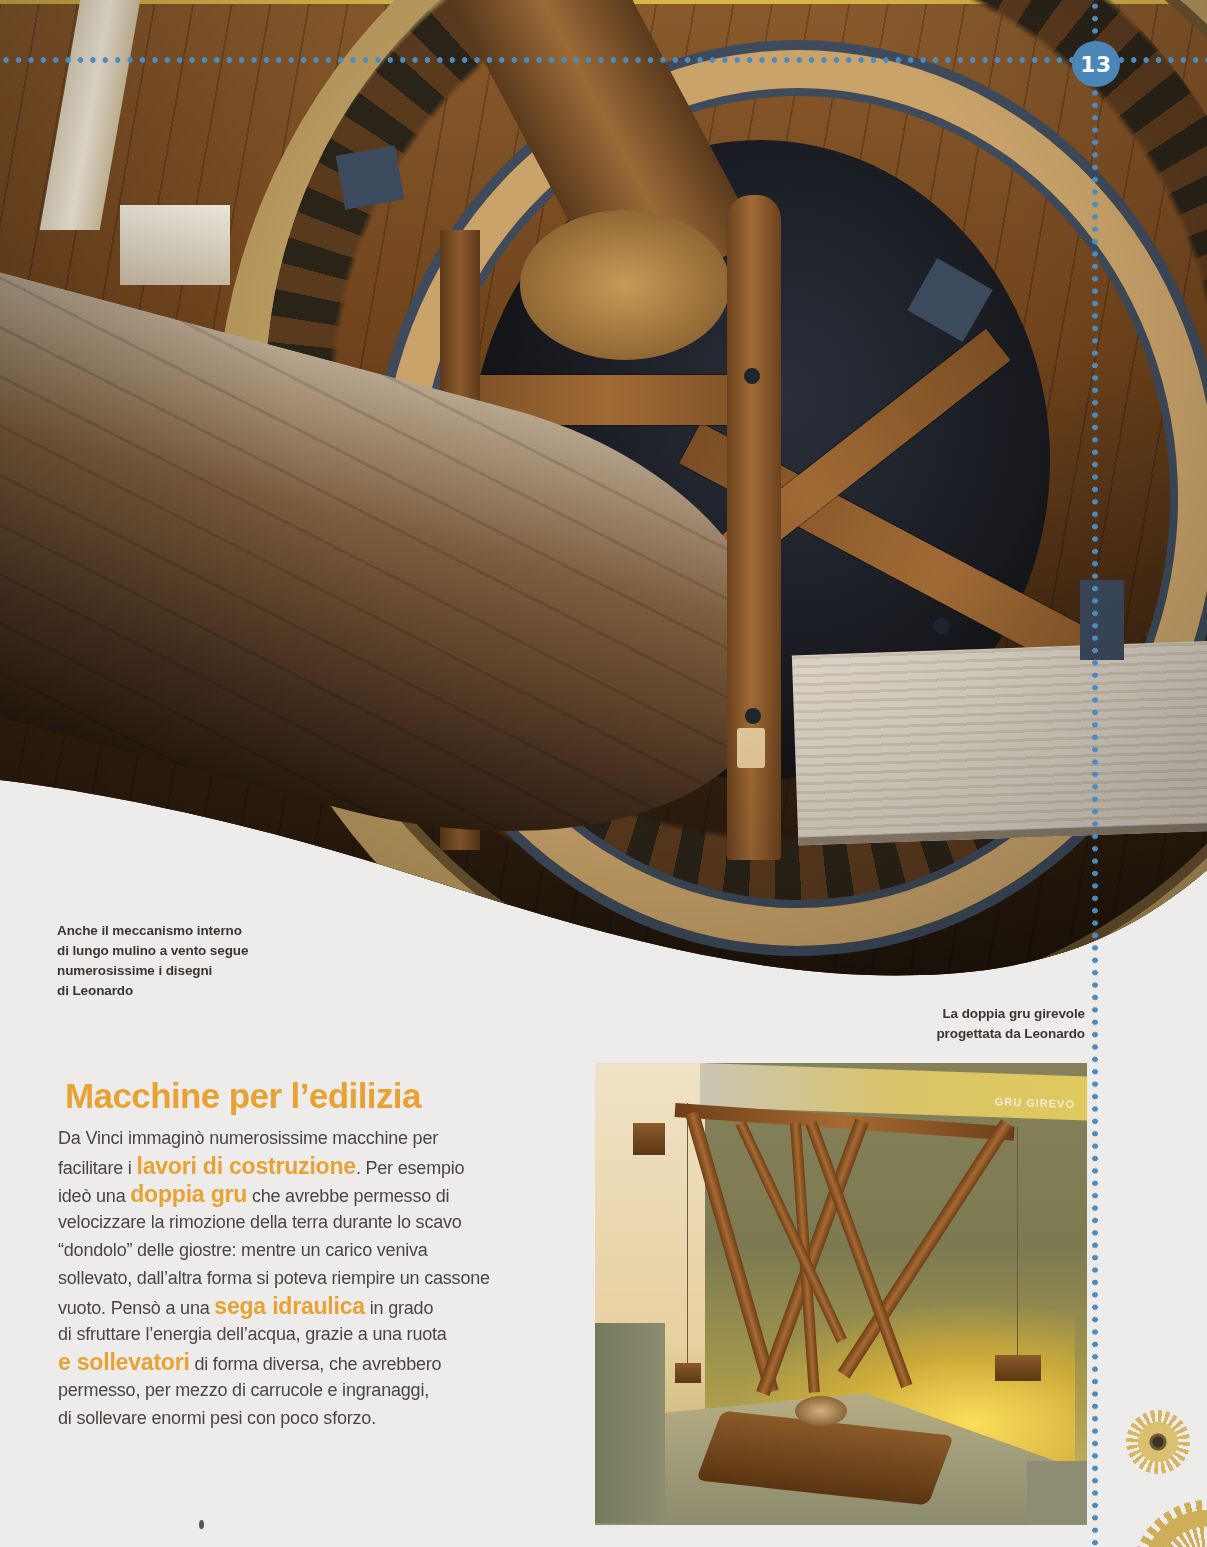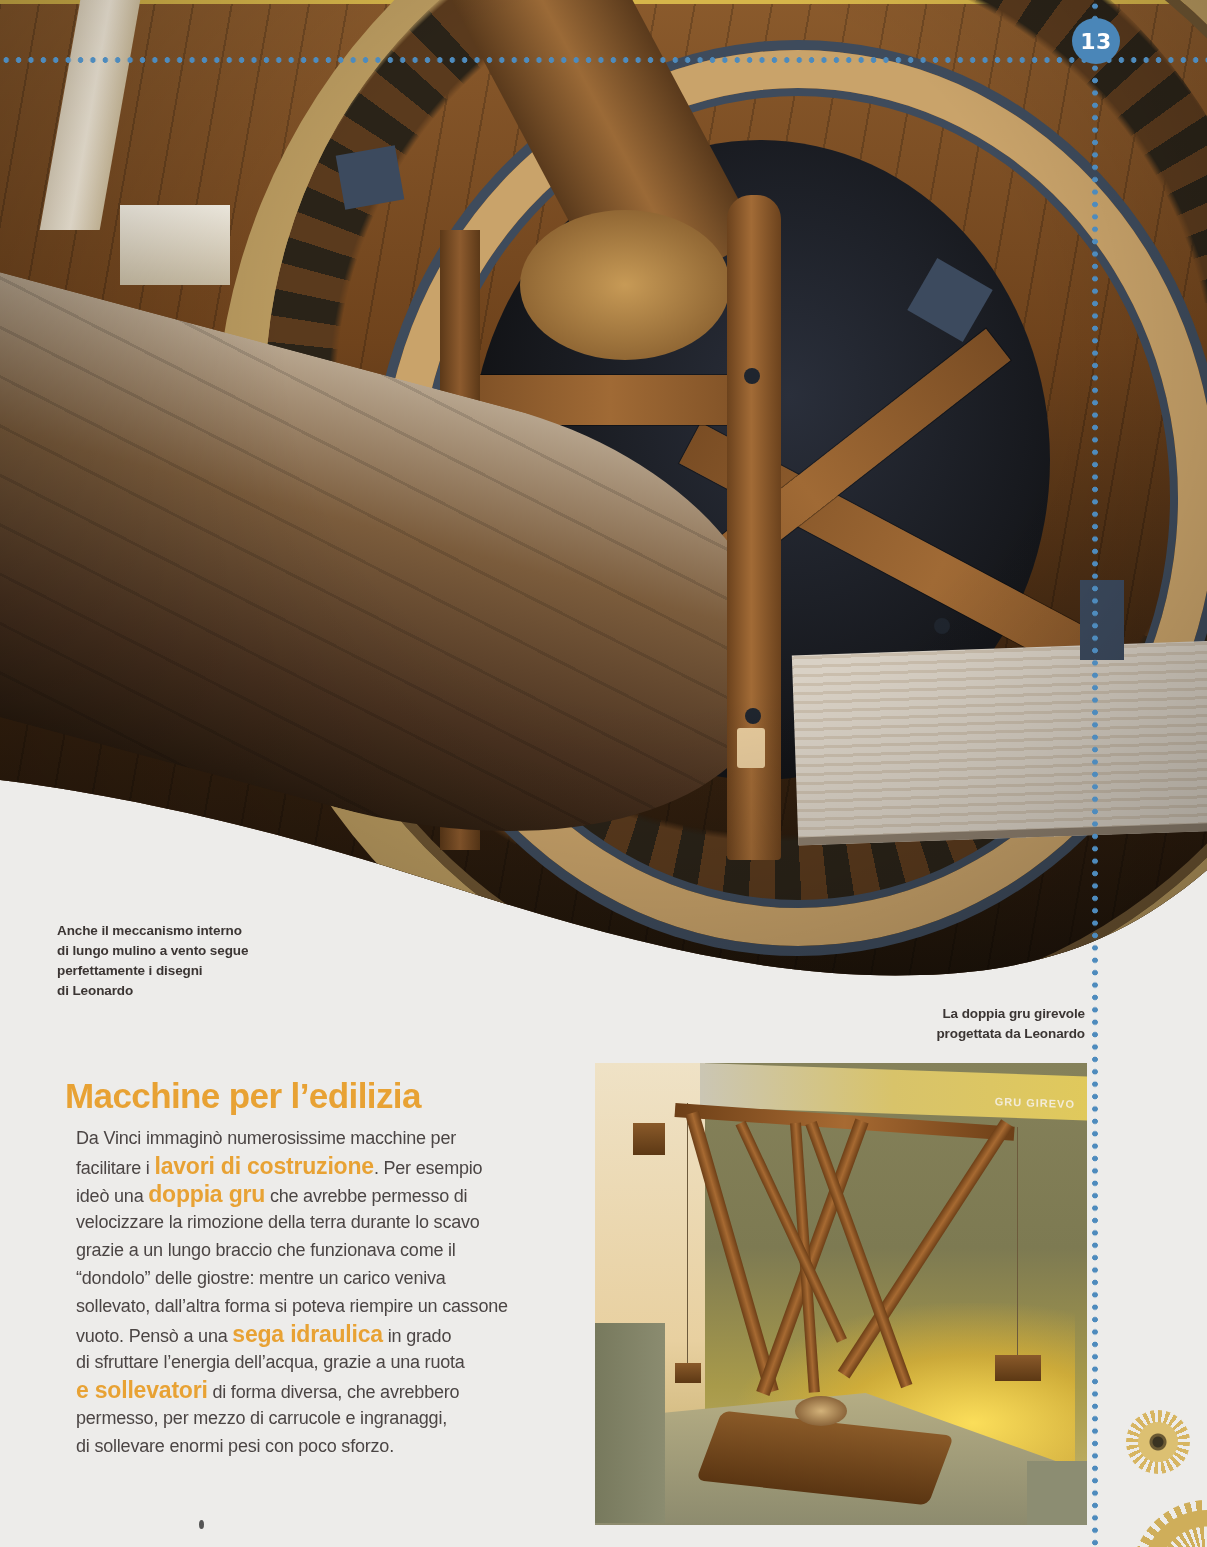--- a/index.html
+++ b/index.html
@@ -89,21 +89,21 @@
     position: absolute; left: 0; top: 57px; width: 1207px; height: 6px;
     background-image: radial-gradient(circle, #4e8bbd 2.6px, transparent 3px);
     background-size: 12.4px 6px; background-repeat: repeat-x;
   }
   .dots-v {
     position: absolute; left: 1092px; top: 0; width: 6px; height: 1547px;
     background-image: radial-gradient(circle, #4e8bbd 2.6px, transparent 3px);
     background-size: 6px 12.4px; background-repeat: repeat-y;
   }
   .page-number {
-    position: absolute; left: 1072px; top: 18px; width: 48px; height: 46px;
+    position: absolute; left: 1072px; top: 41px; width: 48px; height: 46px;
     border-radius: 50%; background: #4a86b8;
     color: #fff; font-weight: 700; font-size: 22px;
     display: flex; align-items: center; justify-content: center;
     font-family: "DejaVu Sans", sans-serif; letter-spacing: 0.5px;
   }
 
   
   .caption {
     position: absolute; color: #3b3533; font-weight: 700; font-size: 13.5px; line-height: 20px;
     font-family: "Liberation Sans", sans-serif; letter-spacing: -0.1px;
@@ -114,21 +114,21 @@
 
   
   .article-title {
     position: absolute; left: 57px; top: 1066px; margin: 8px;
     color: #e8a234; font-weight: 700; font-size: 35px; line-height: 44px;
     font-family: "Liberation Sans", sans-serif; letter-spacing: -0.6px;
   }
   .article-body {
     position: absolute; left: 58px; top: 1124px; width: 500px;
     color: #4b4544; font-size: 18px; line-height: 28px;
-    font-family: "Liberation Sans", sans-serif; letter-spacing: -0.2px; margin-left: 18px;
+    font-family: "Liberation Sans", sans-serif; letter-spacing: -0.2px;
   }
   .article-body .ln { display: block; white-space: nowrap; height: 28px; }
   .article-body .hl { color: #e8a234; font-weight: 700; font-size: 23px; letter-spacing: -0.2px; }
 
   
   .crane-photo {
     position: absolute; left: 595px; top: 1063px; width: 492px; height: 462px; overflow: hidden;
     background: linear-gradient(180deg,#85815a 0%,#7d7a52 40%,#a89a4a 70%,#c7b76f 100%);
   }
   .crane-photo .wall-left { position:absolute; left:0; top:0; width:110px; height:462px; background: linear-gradient(180deg,#efe2c6,#e8d0a0 60%,#bca45f); }
@@ -208,36 +208,35 @@
     <div class="layer vignette"></div>
   </div>
 
   <div class="dots-h"></div>
   <div class="dots-v"></div>
   <div class="page-number">13</div>
 
   <div class="caption caption-mill">
     <span class="ln">Anche il meccanismo interno</span>
     <span class="ln">di lungo mulino a vento segue</span>
-    <span class="ln">perfettamente i disegni</span>
+    <span class="ln">numerosissime i disegni</span>
     <span class="ln">di Leonardo</span>
   </div>
 
   <div class="caption caption-crane">
     <span class="ln">La doppia gru girevole</span>
     <span class="ln">progettata da Leonardo</span>
   </div>
 
   <h2 class="article-title">Macchine per l’edilizia</h2>
   <div class="article-body" id="article-body">
       <span class="ln"><span>Da Vinci immaginò numerosissime macchine per</span></span>
       <span class="ln"><span>facilitare i </span><span class="hl">lavori di costruzione</span><span>. Per esempio</span></span>
       <span class="ln"><span>ideò una </span><span class="hl">doppia gru</span><span> che avrebbe permesso di</span></span>
       <span class="ln"><span>velocizzare la rimozione della terra durante lo scavo</span></span>
-      <span class="ln"><span>grazie a un lungo braccio che funzionava come il</span></span>
       <span class="ln"><span>“dondolo” delle giostre: mentre un carico veniva</span></span>
       <span class="ln"><span>sollevato, dall’altra forma si poteva riempire un cassone</span></span>
       <span class="ln"><span>vuoto. Pensò a una </span><span class="hl">sega idraulica</span><span> in grado</span></span>
       <span class="ln"><span>di sfruttare l’energia dell’acqua, grazie a una ruota</span></span>
       <span class="ln"><span class="hl">e sollevatori</span><span> di forma diversa, che avrebbero</span></span>
       <span class="ln"><span>permesso, per mezzo di carrucole e ingranaggi,</span></span>
       <span class="ln"><span>di sollevare enormi pesi con poco sforzo.</span></span>
     </div>
 
   <div class="crane-photo">

